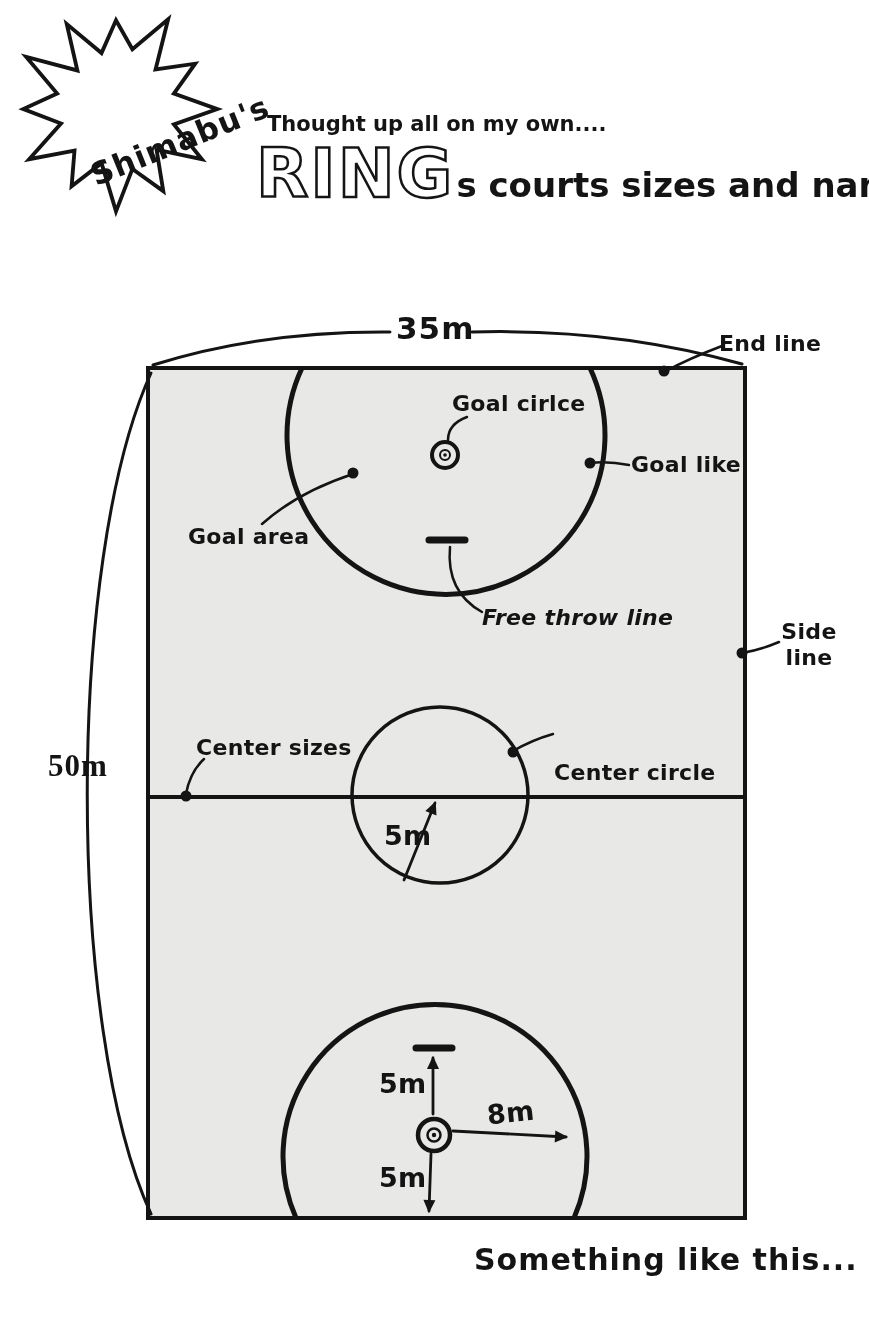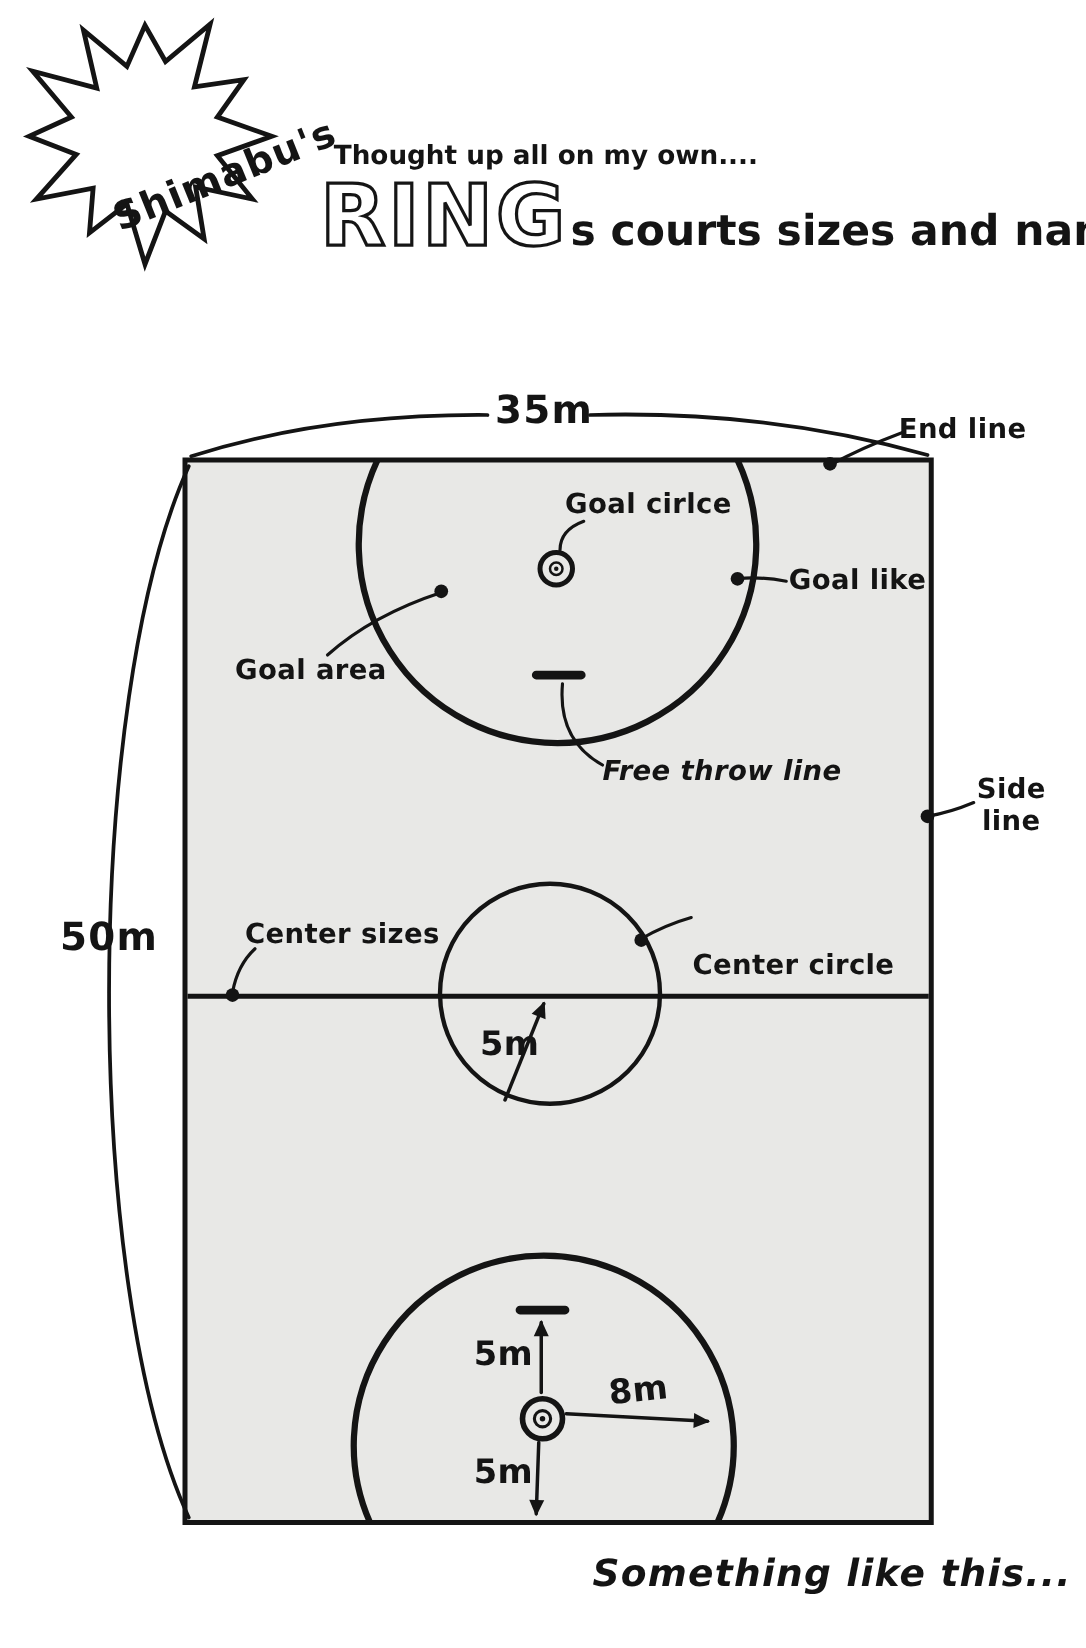--- a/index.html
+++ b/index.html
@@ -41,21 +41,21 @@
   }
   .lbl {
     position: absolute; font-size: 22px; font-weight: bold;
     letter-spacing: 0.3px; white-space: nowrap; color: #141414;
   }
   .lbl.wrap { white-space: normal; width: 58px; line-height: 1.2; text-align: center; }
   .lbl.dim { font-size: 27px; }
   .lbl.big { font-size: 31px; letter-spacing: 1px; text-align: right; }
   .caption {
     position: absolute; left: 474px; top: 1242px;
-    font-size: 30px; font-weight: bold; letter-spacing: 1px; white-space: nowrap; font-style: italic;
+    font-size: 30px; font-weight: bold; letter-spacing: 1px; white-space: nowrap;
   }
 </style>
 </head>
 <body>
 
 <div class="page">
 
   <svg class="burst-svg" width="232" height="222" viewBox="0 0 240 230">
     <polygon points="225,113 180,97 202,66 161,72 174,20 137,51 120,21 105,55 69,25 80,73 27,59 59,97 24,113 63,128 30,165 77,156 74,193 105,169 120,219 137,175 169,198 162,155 209,165 180,129" fill="#ffffff" stroke="#141414" stroke-width="4" stroke-linejoin="miter"></polygon>
   </svg>
@@ -121,21 +121,21 @@
 
     <g stroke="#141414" stroke-width="2.8" stroke-linecap="round" fill="none">
       <line x1="404" y1="880" x2="435" y2="803" marker-end="url(#arw)"></line>
       <line x1="433" y1="1114" x2="433" y2="1058" marker-end="url(#arw)"></line>
       <line x1="453" y1="1131" x2="566" y2="1137" marker-end="url(#arw)"></line>
       <line x1="431" y1="1154" x2="429" y2="1211" marker-end="url(#arw)"></line>
     </g>
   </svg>
 
   <div class="lbl big" style="left:396px; top:310px;">35m</div>
-  <div class="lbl big" style="left:48px; top:732px;">50m</div>
+  <div class="lbl big" style="left:48px; top:748px;font-family:Liberation Serif, serif;">50m</div>
 
   <div class="lbl" style="left:719px; top:331px;">End line</div>
   <div class="lbl" style="left:452px; top:391px;text-align:right;">Goal cirlce</div>
   <div class="lbl" style="left:631px; top:452px;">Goal like</div>
   <div class="lbl" style="left:188px; top:524px;">Goal area</div>
   <div class="lbl" style="left:482px; top:605px;font-style:italic;">Free throw line</div>
   <div class="lbl wrap" style="left:780px; top:619px;">Side line</div>
   <div class="lbl" style="left:196px; top:735px;">Center sizes</div>
   <div class="lbl" style="left:554px; top:720px;margin-top:40px;">Center circle</div>
 

